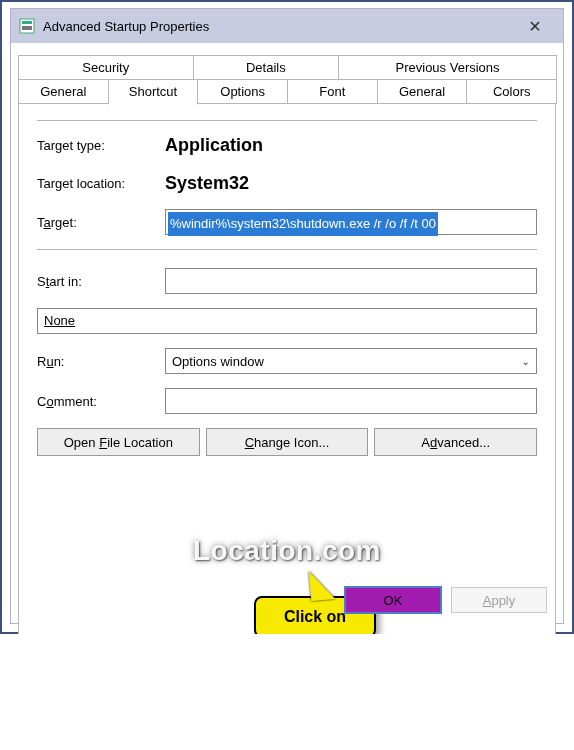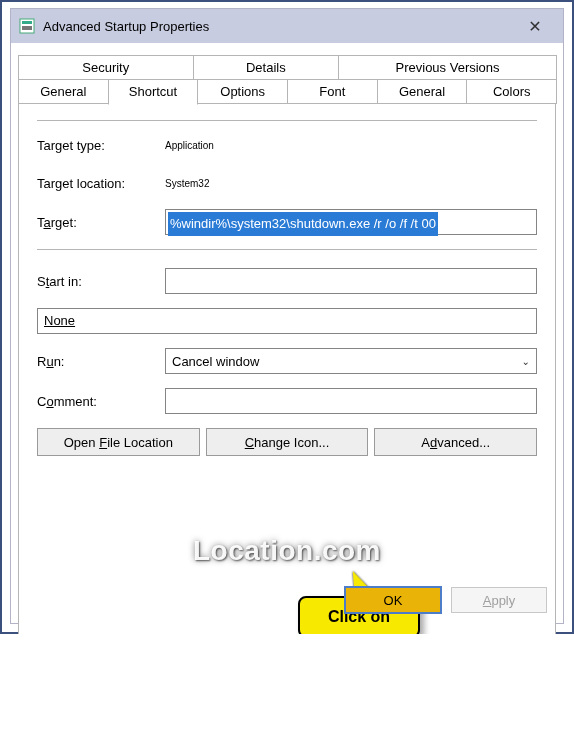--- a/index.html
+++ b/index.html
@@ -25,38 +25,38 @@
   .icon-row { display: flex; align-items: center; gap: 40px; margin-bottom: 18px; padding-left: 2px; }
   .big-icon { width: 44px; height: 44px; position: relative; }
   .big-icon svg { width: 44px; height: 44px; }
   .icon-title { font-size: 13px; }
 
   .hr { border: none; border-top: 1px solid #b5b5b5; margin: 2px 0 12px 0; }
   .hr2 { border: none; border-top: 1px solid #b5b5b5; margin: 12px 0 18px 0; }
 
   .row { display: flex; align-items: center; margin-bottom: 14px; min-height: 24px; }
   .label { width: 128px; font-size: 13px; }
-  .value { font-size: 10px; }
+  .value { font-size: 18px; font-weight: bold; }
   .underline-char { text-decoration: underline; }
 
   .field { flex: 1; height: 26px; border: 1px solid #858585; padding: 2px 6px; background: #fff; font-size: 13px; line-height: 20px; text-decoration: underline; }
   .field.selected { background: #fff; padding: 0; }
   .field.selected .sel { background: #2a7bd6; color: #fff; padding: 2px 2px; display: inline-block; margin: 2px; }
   .select { flex: 1; height: 26px; border: 1px solid #858585; padding: 0 6px; font-size: 13px; background: #fff; display: flex; align-items: center; justify-content: space-between; }
   .chev { font-size: 10px; color: #333; }
 
   .btn-row { display: flex; gap: 6px; margin-top: 6px; }
   .btn { flex: 1; height: 28px; border: 1px solid #9a9a9a; background: #eee; font-size: 13px; display: flex; align-items: center; justify-content: center; }
 
   .bottom-bar { position: absolute; right: 16px; bottom: 10px; display: flex; gap: 10px; }
   .dlg-btn { width: 96px; height: 26px; border: 1px solid #9a9a9a; background: #eee; font-size: 13px; display: flex; align-items: center; justify-content: center; }
-  .dlg-btn.default { border: 1px solid #4d7dc9; outline: 1px solid #4d7dc9; background: #eab308; }
+  .dlg-btn.default { border: 1px solid #4d7dc9; outline: 1px solid #4d7dc9; background: #a21caf; }
   .dlg-btn.disabled { color: #a0a0a0; border-color: #c8c8c8; background: #f5f5f5; }
 
-  .callout { position: absolute; left: 236px; top: 541px; width: 122px; margin-left: 44px; }
+  .callout { position: absolute; left: 236px; top: 541px; width: 122px; }
   .callout-arrow { position: absolute; top: -26px; left: 56px; width: 0; height: 0; border-left: 0 solid transparent; border-right: 24px solid transparent; border-bottom: 30px solid #f7ea00; filter: drop-shadow(0 0 1px #000); transform: rotate(-5deg); }
   .callout-box { background: #f7ea00; border: 2px solid #000; border-radius: 8px; padding: 10px 8px; text-align: center; font-weight: bold; font-size: 16px; box-shadow: 4px 4px 6px rgba(0,0,0,.35); }
 
   .watermark { position: absolute; left: 50%; bottom: 56px; transform: translateX(-50%); font-size: 28px; font-weight: bold; color: rgba(255,255,255,.95); text-shadow: 0 0 6px rgba(0,0,0,.5), 1px 1px 2px rgba(0,0,0,.6); pointer-events: none; letter-spacing: .5px; }
 </style>
 </head>
 <body>
 
 <div class="outer">
   <div class="window">
@@ -112,21 +112,21 @@
           <div class="row">
             <div class="label"><span>S</span><span class="underline-char">t</span><span>art in:</span></div>
             <div class="field"></div>
           </div>
           <div class="row">
             <div class="field">None</div>
           </div>
           <div class="row">
             <div class="label"><span>R</span><span class="underline-char">u</span><span>n:</span></div>
             <div class="select">
-              <span>Cancel window</span>
+              <span>Options window</span>
               <span class="chev">⌄</span>
             </div>
           </div>
           <div class="row">
             <div class="label"><span>C</span><span class="underline-char">o</span><span>mment:</span></div>
             <div class="field"></div>
           </div>
 
           <div class="btn-row">
             <div class="btn">

